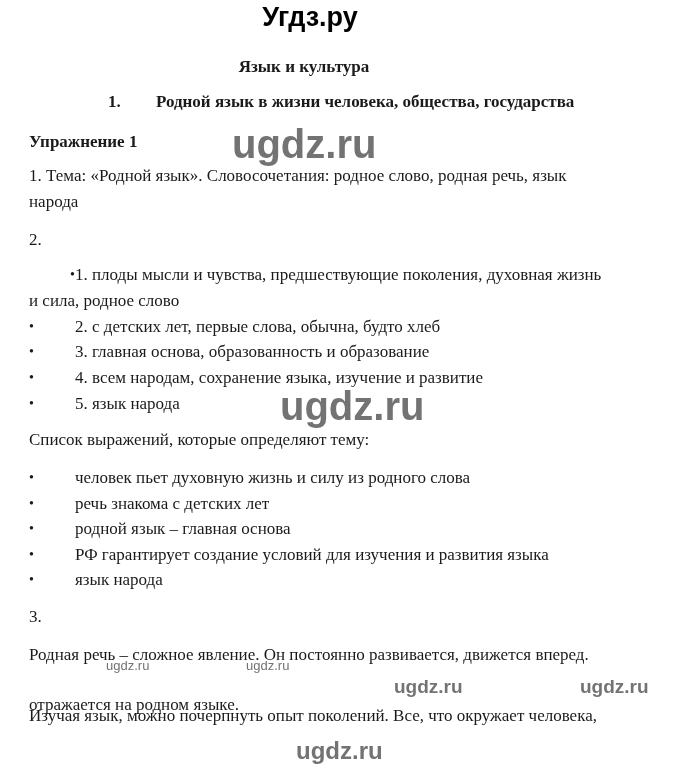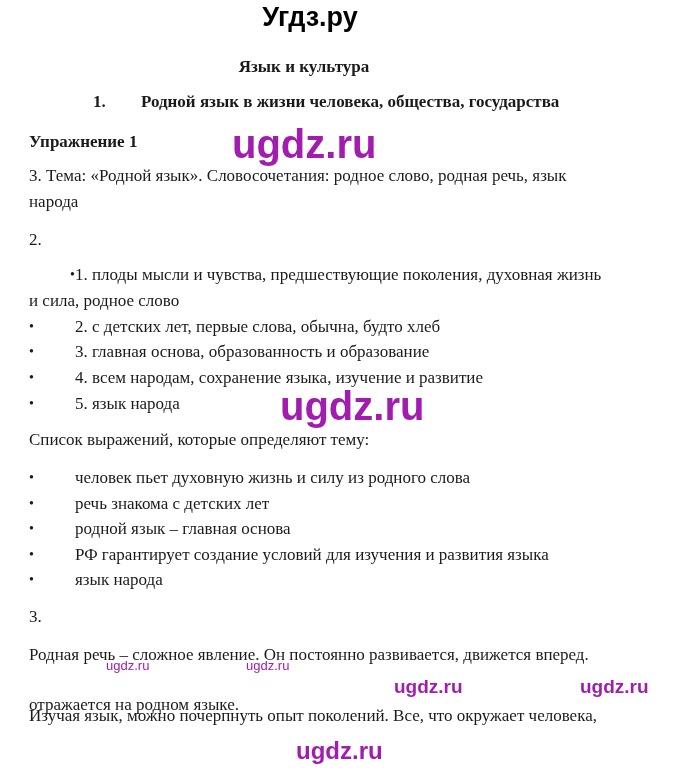--- a/index.html
+++ b/index.html
@@ -3,47 +3,47 @@
 <meta charset="utf-8">
 <style>
   html, body { margin: 0; padding: 0; background: #ffffff; }
   body { width: 680px; height: 768px; position: relative; overflow: hidden; color: #1a1a1a; }
   .abs { position: absolute; white-space: nowrap; }
   .serif { font-family: "Liberation Serif", "DejaVu Serif", serif; }
   .sans { font-family: "Liberation Sans", "DejaVu Sans", sans-serif; }
 
   .site-title { top: 2px; left: 0; width: 620px; text-align: center; font-size: 27px; font-weight: bold; color: #000; letter-spacing: 0px; }
   .section-title { top: 57px; left: 0; width: 608px; text-align: center; font-size: 17px; font-weight: bold; }
-  .chapter-heading { top: 92px; left: 93px; font-size: 17px; font-weight: bold; }
+  .chapter-heading { top: 92px; left: 108px; font-size: 17px; font-weight: bold; }
   .chapter-heading .num { display: inline-block; width: 48px; }
   .exercise-title { top: 132px; left: 29px; font-size: 17px; font-weight: bold; }
 
   .p { font-size: 17px; left: 29px; }
   .bullet-row { font-size: 17px; left: 29px; }
   .bullet-row .dot { display: inline-block; width: 46px; font-size: 14px; position: relative; top: -1px; }
   .cont { font-size: 17px; left: 29px; }
 
-  .wm { font-family: "Liberation Sans", "DejaVu Sans", sans-serif; font-weight: bold; color: #a21caf; }
+  .wm { font-family: "Liberation Sans", "DejaVu Sans", sans-serif; font-weight: bold; color: #737373; }
   .wm-big { font-size: 40px; letter-spacing: 0px; }
   .wm-small { font-size: 13px; font-weight: normal; }
   .wm-med { font-size: 19px; }
   .wm-bottom { font-size: 24px; }
 </style>
 </head>
 <body>
 
 <div class="abs sans site-title">Угдз.ру</div>
 
 <div class="abs serif section-title">Язык и культура</div>
 <div class="abs serif chapter-heading">
   <span class="num">1.</span><span>Родной язык в жизни человека, общества, государства</span>
 </div>
 <div class="abs serif exercise-title">Упражнение 1</div>
 
-<div class="abs serif p" style="top:166px;">3. Тема: «Родной язык». Словосочетания: родное слово, родная речь, язык</div>
+<div class="abs serif p" style="top:166px;">1. Тема: «Родной язык». Словосочетания: родное слово, родная речь, язык</div>
 <div class="abs serif p" style="top:192px;">народа</div>
 
 <div class="abs serif p" style="top:230px;">2.</div>
 
 <div class="abs serif bullet-row" style="top:265px;text-align:right;">
   <span class="dot">•</span><span>1. плоды мысли и чувства, предшествующие поколения, духовная жизнь</span>
 </div>
 <div class="abs serif cont" style="top:291px;">и сила, родное слово</div>
 <div class="abs serif bullet-row" style="top:317px;">
   <span class="dot">•</span><span>2. с детских лет, первые слова, обычна, будто хлеб</span>

